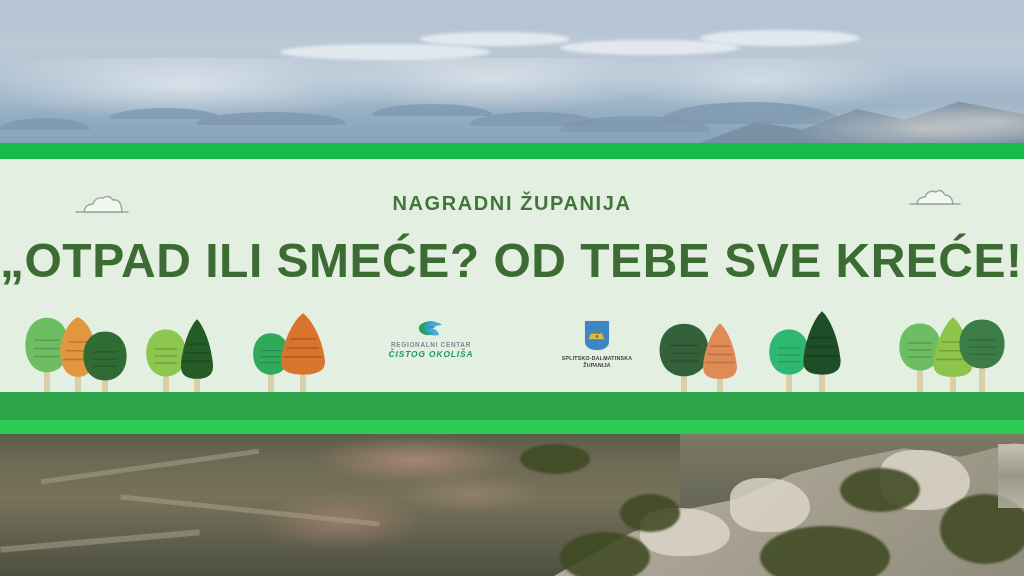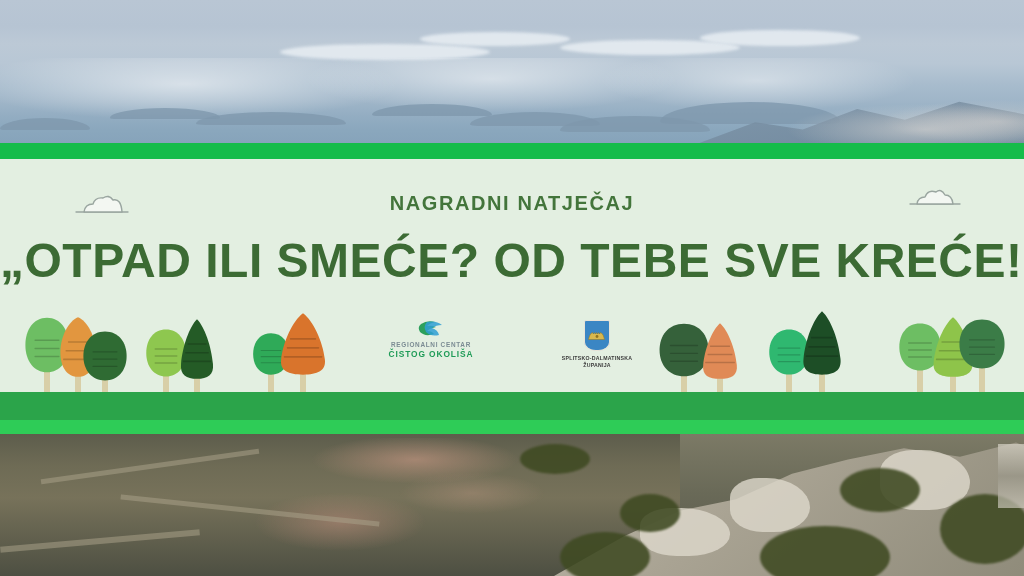--- a/index.html
+++ b/index.html
@@ -90,21 +90,21 @@
     display: flex; justify-content: center; align-items: flex-start; gap: 52px;
   }
   .logo-rcco { display: flex; flex-direction: column; align-items: center; width: 118px; }
   .logo-rcco .mark { width: 26px; height: 18px; }
   .logo-rcco .l1 {
     font-size: 6.4px; letter-spacing: .7px; color: #7b8b93; font-weight: 700;
     margin-top: 3px; white-space: nowrap;
   }
   .logo-rcco .l2 {
     font-size: 8.4px; letter-spacing: .9px; color: #1f9b57; font-weight: 800;
-    margin-top: 1px; white-space: nowrap;
+    margin-top: 1px; white-space: nowrap; font-style: italic;
   }
   .logo-zup { display: flex; flex-direction: column; align-items: center; width: 110px; }
   .shield {
     width: 26px; height: 31px;
     background: #3b86c4;
     border: 1px solid #e8e4d8;
     border-radius: 2px 2px 45% 45% / 2px 2px 28% 28%;
     position: relative; overflow: hidden;
   }
   .shield .crest {
@@ -202,21 +202,21 @@
       <path d="M10 22 q1-8 9-8 q2-7 10-6 q6-4 10 2 q8-2 9 12 z" fill="#f3f7f2" stroke="#9aa6a0" stroke-width="1.4" stroke-linejoin="round"></path>
     </svg>
   </div>
   <div class="doodle" style="left:908px; top:182px;">
     <svg width="54" height="26" viewBox="0 0 54 26">
       <path d="M2 22 H52" stroke="#9aa6a0" stroke-width="1.4" fill="none" stroke-linecap="round"></path>
       <path d="M9 22 q1-7 8-7 q3-8 11-5 q5-4 9 3 q7 0 8 9 z" fill="#f3f7f2" stroke="#9aa6a0" stroke-width="1.4" stroke-linejoin="round"></path>
     </svg>
   </div>
 
-  <div class="kicker">NAGRADNI NATJEČAJ</div>
+  <div class="kicker">NAGRADNI ŽUPANIJA</div>
   <div class="headline">„OTPAD ILI SMEĆE? OD TEBE SVE KREĆE!“</div>
 
   <div class="logos">
 
     <div class="logo-rcco">
       <span class="mark">
         <svg width="26" height="18" viewBox="0 0 26 18">
           <path d="M3 4 q6-4 14-2 q-5 1-8 4 q5-1 9 1 q-6 1-9 4 q5 0 7 3 q-9 3-14-2 q-3-5 1-8z" fill="#2ca05c"></path>
           <path d="M9 2 q9-2 15 3 q-6 0-10 3 q6 2 7 7 q-8 2-13-3 q-3-6 1-10z" fill="#2f9fd4" opacity="0.85"></path>
         </svg>

